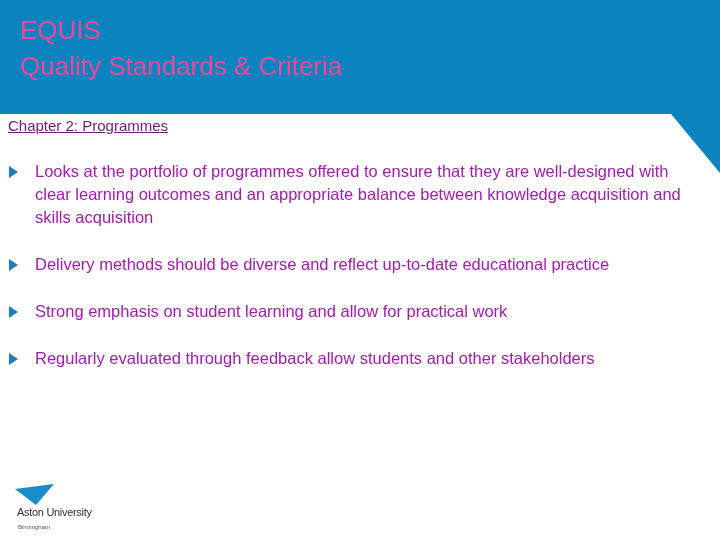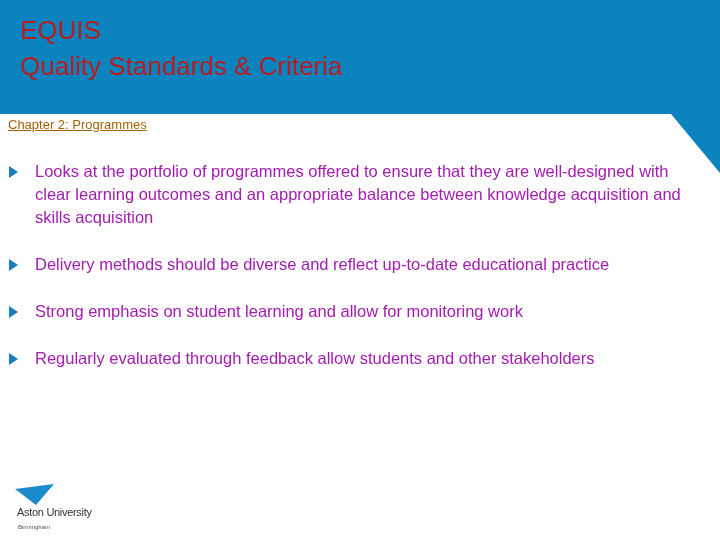--- a/index.html
+++ b/index.html
@@ -6,27 +6,27 @@
     body {
       width: 720px; height: 540px; position: relative; overflow: hidden;
       background: #ffffff;
       font-family: "Liberation Sans", sans-serif;
     }
     .header-shape {
       position: absolute; left: 0; top: 0; width: 720px; height: 180px;
     }
     .title {
       position: absolute; left: 20px; top: 12px;
-      color: #b91c1c; font-size: 26px; line-height: 36px;
+      color: #ec4899; font-size: 26px; line-height: 36px;
       font-family: "Liberation Sans", sans-serif;
     }
     .title div { white-space: nowrap; }
     .subtitle {
       position: absolute; left: 8px; top: 117px;
-      font-size: 13px; color: #a16207; text-decoration: underline;
+      font-size: 15px; color: #701a75; text-decoration: underline;
       white-space: nowrap;
     }
     .bullets {
       position: absolute; left: 0; top: 160px; width: 700px;
       margin: 0; padding: 0; list-style: none;
     }
     .bullet {
       position: relative; padding-left: 35px;
       font-size: 16.5px; line-height: 23px; color: #a21caf;
       margin-bottom: 24px;
@@ -68,21 +68,21 @@
   <li class="bullet">
     <span class="bullet-icon"></span>
     <span>Looks at the portfolio of programmes offered to ensure that they are well-designed with clear learning outcomes and an appropriate balance between knowledge acquisition and skills acquisition</span>
   </li>
   <li class="bullet">
     <span class="bullet-icon"></span>
     <span>Delivery methods should be diverse and reflect up-to-date educational practice</span>
   </li>
   <li class="bullet">
     <span class="bullet-icon"></span>
-    <span>Strong emphasis on student learning and allow for monitoring work</span>
+    <span>Strong emphasis on student learning and allow for practical work</span>
   </li>
   <li class="bullet">
     <span class="bullet-icon"></span>
     <span>Regularly evaluated through feedback allow students and other stakeholders</span>
   </li>
 </ul>
 
 <div class="logo">
   <svg width="50" height="26" viewBox="0 0 50 26" style="position:absolute;left:0;top:0;">
     <polygon points="1,7 40,2 22,23" fill="#1a8ccc"></polygon>

